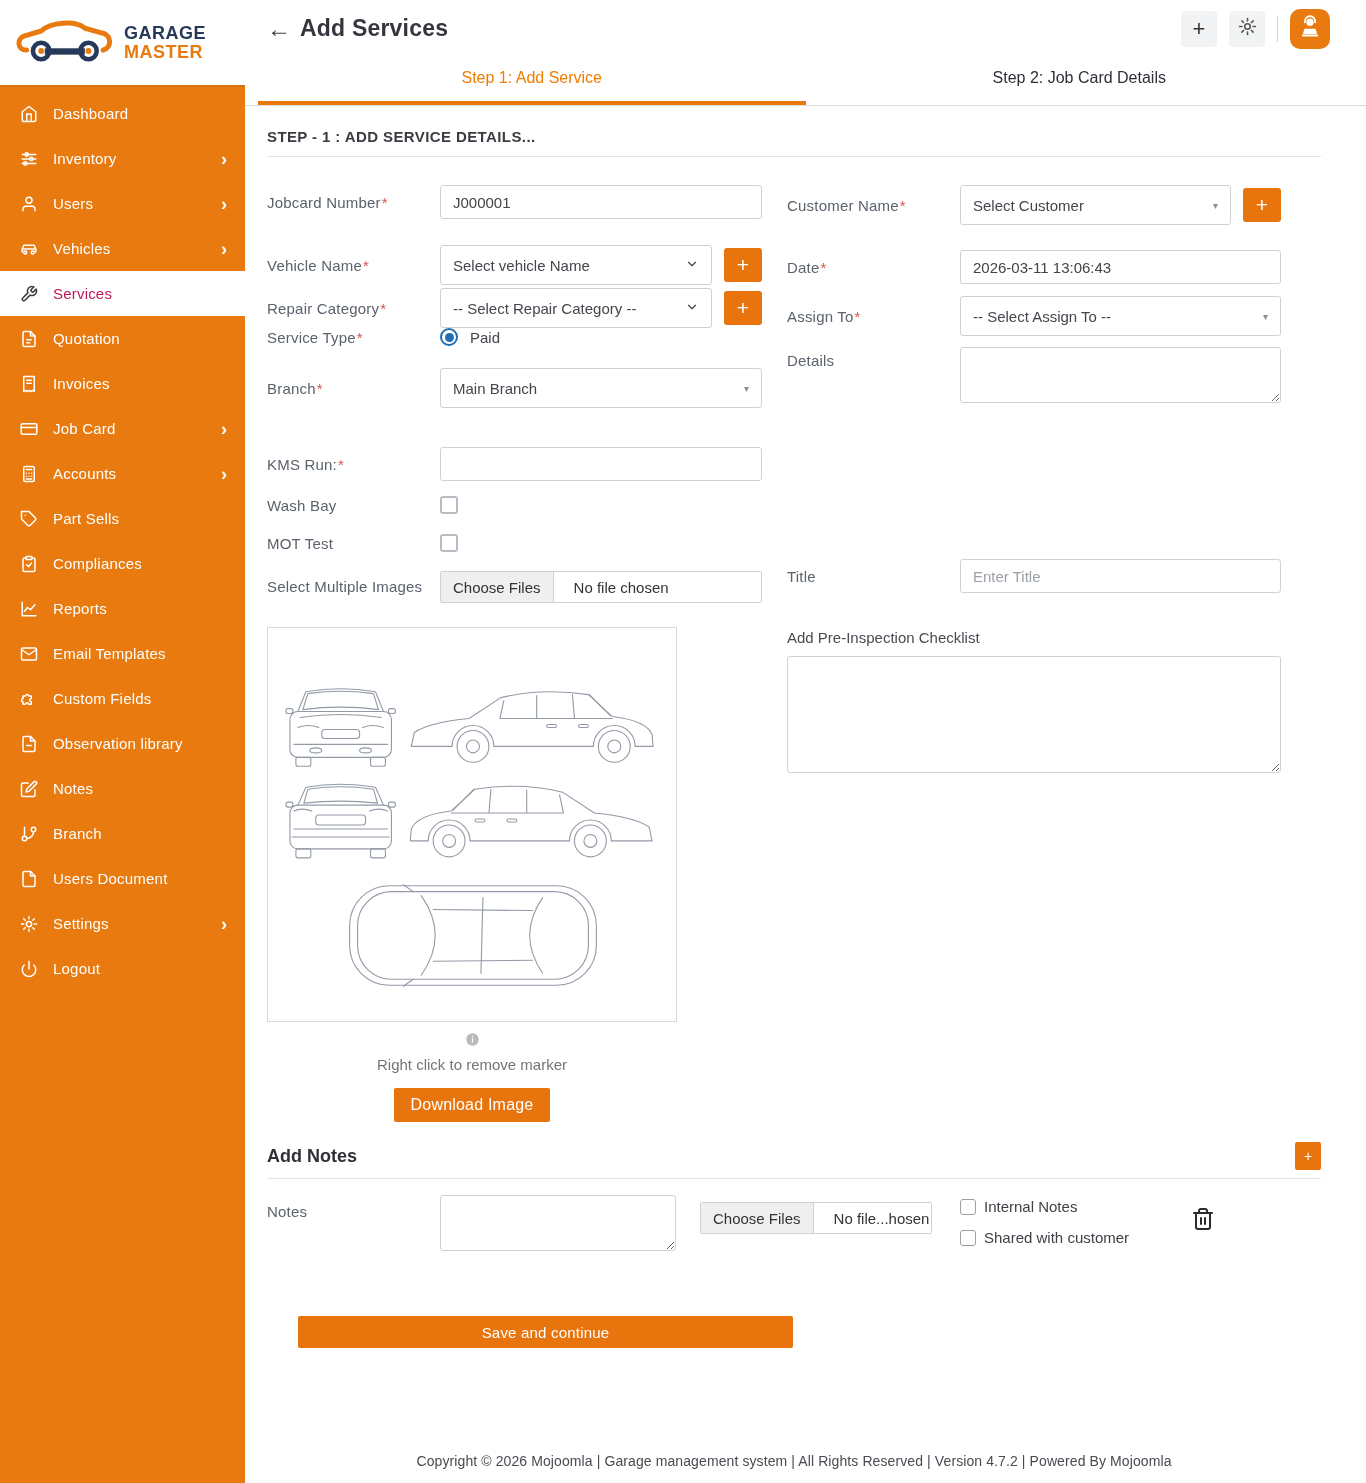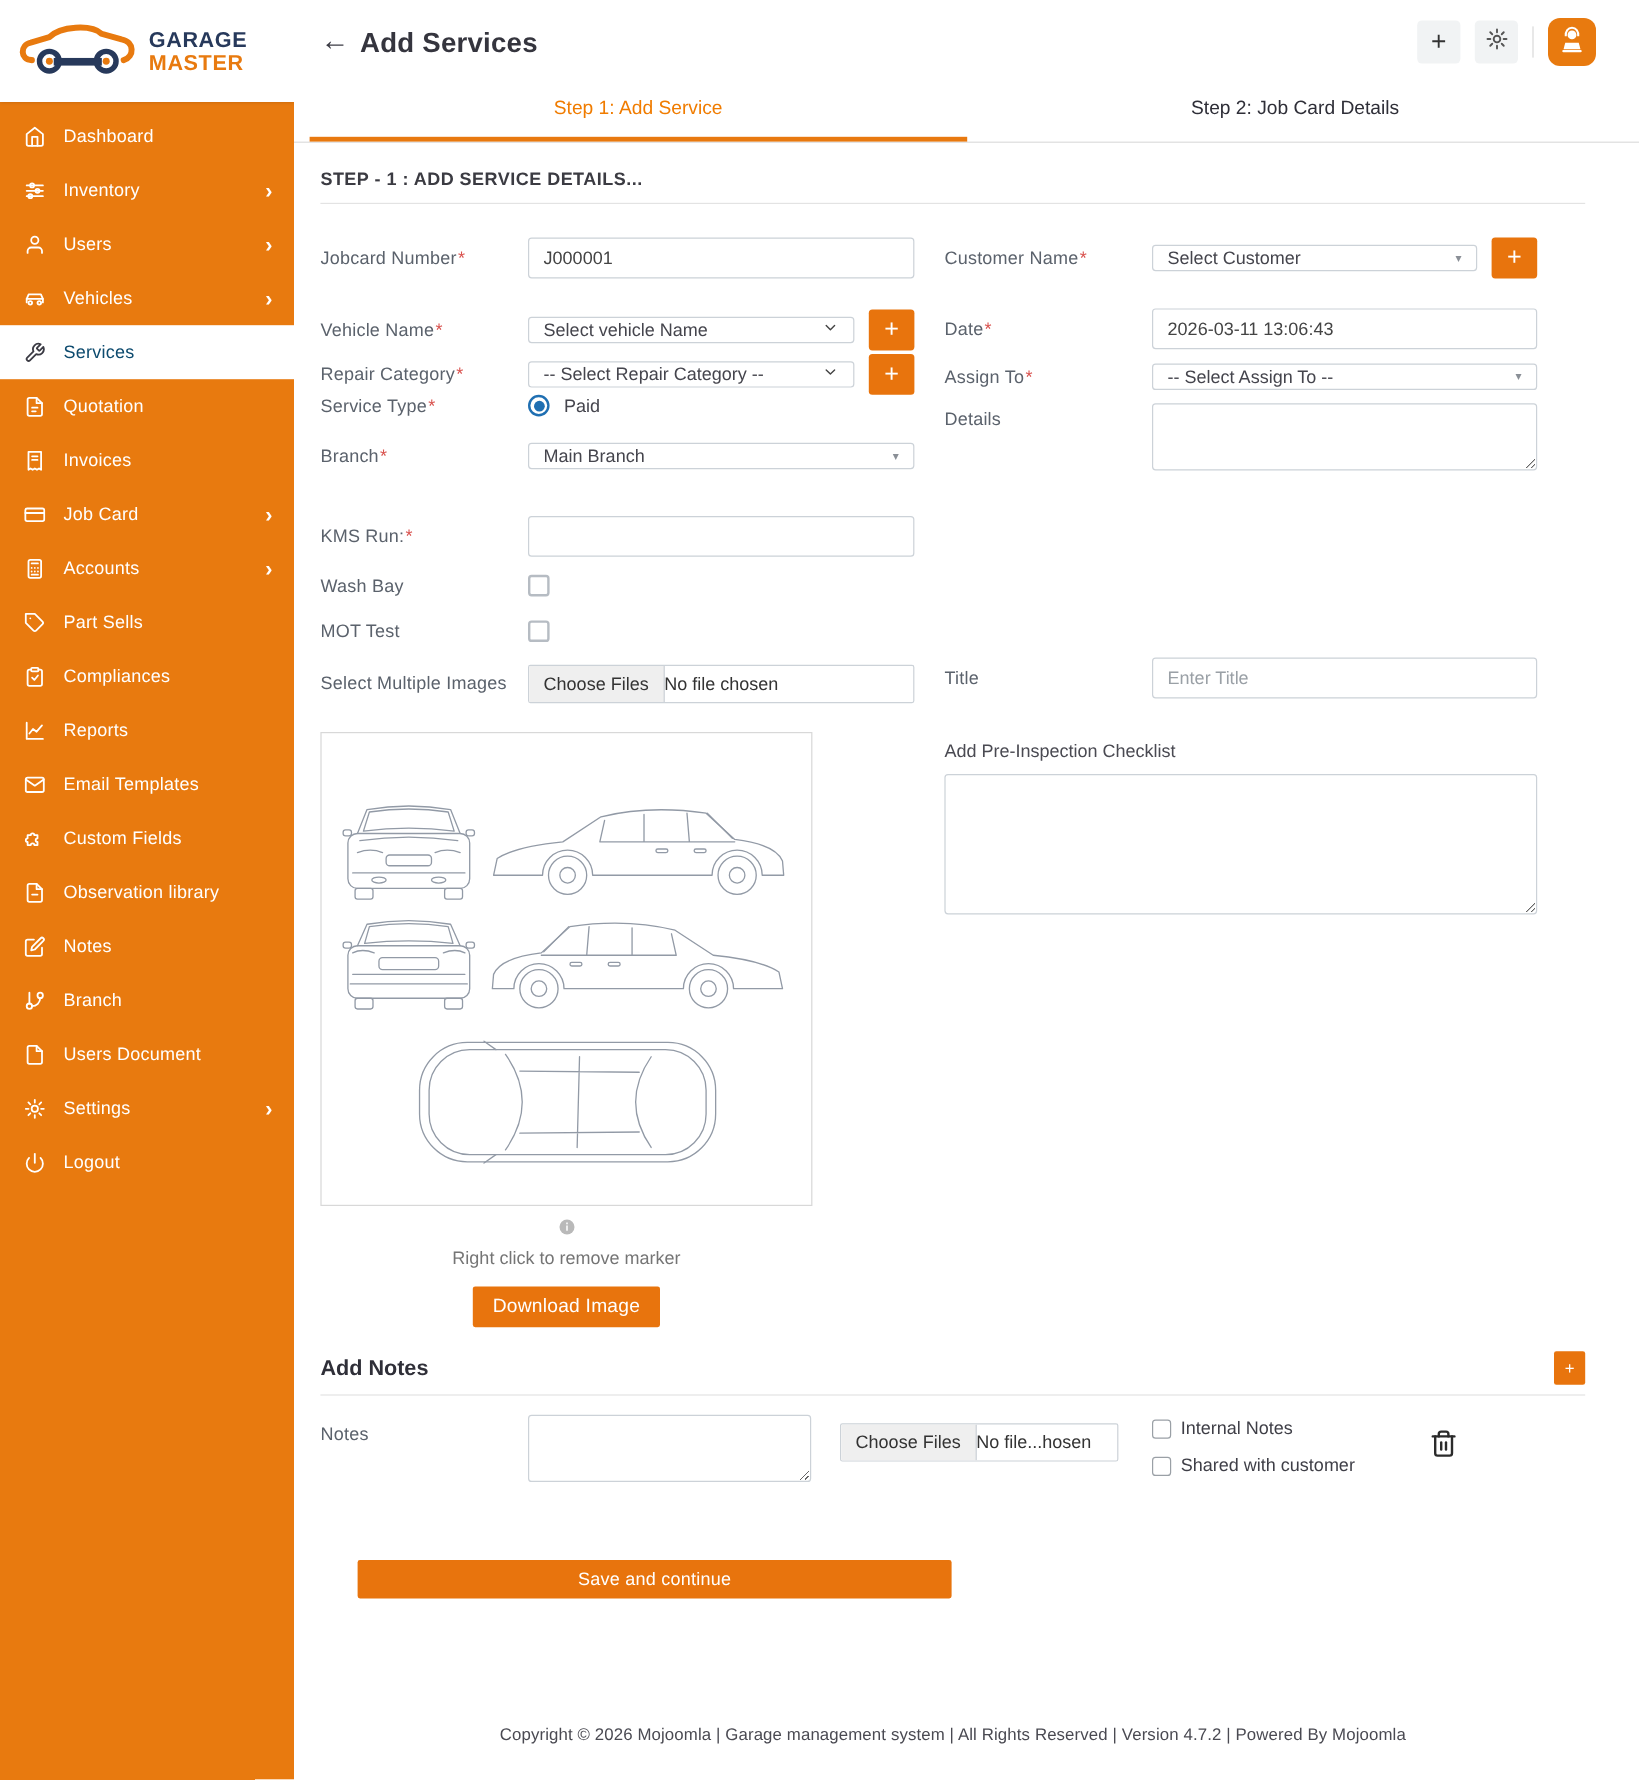--- a/index.html
+++ b/index.html
@@ -19,21 +19,21 @@
   .logo-text .l1 { color:#27395B; display:block; }
   .logo-text .l2 { color:#E87A0F; display:block; }
   .nav { padding-top:6px; }
   .nav-item { display:flex; align-items:center; height:45px; padding:0 18px 0 20px;
               color:#fff; cursor:pointer; }
   .nav-item .nicon { width:18px; height:18px; margin-right:15px; display:inline-flex; flex:0 0 18px; }
   .nav-item .nicon svg { width:18px; height:18px; stroke:#fff; fill:none;
               stroke-width:2; stroke-linecap:round; stroke-linejoin:round; }
   .nav-item .nlabel { flex:1; font-weight:500; letter-spacing:.2px; }
   .nav-item .chev { font-size:18px; color:#fff; font-weight:bold; line-height:1; }
-  .nav-item.active { background:#fff; color:#0c4a6e; }
+  .nav-item.active { background:#fff; color:#be185d; }
   .nav-item.active .nicon svg { stroke:#3b3b44; }
 
   
   .main { flex:1; display:flex; flex-direction:column; background:#fff; }
   .topbar { height:70px; display:flex; align-items:center; justify-content:space-between;
             padding:0 36px 0 22px; }
   .title-wrap { display:flex; align-items:center; gap:9px; }
   .back { font-size:24px; color:#3b3b44; cursor:pointer; line-height:1; }
   .page-title { font-size:23px; font-weight:bold; color:#35353e; letter-spacing:.2px; }
   .topbar-actions { display:flex; align-items:center; gap:12px; }
@@ -62,21 +62,21 @@
   .col.left { width:495px; }
   .col.right { width:494px; }
   .frow { display:flex; align-items:center; }
   .frow.top { align-items:flex-start; }
   .flabel { flex:0 0 173px; color:#5b626c; font-size:15px; letter-spacing:.2px; }
   .req { color:#d9534f; margin-left:1px; }
   .fctrl { flex:1; display:flex; align-items:center; }
   .tin { height:34px; width:100%; border:1px solid #ccd2d8; border-radius:3px;
          padding:0 12px; font-size:15px; color:#444; font-family:inherit; background:#fff; }
   .tin::placeholder, .ta::placeholder { color:#9aa0a6; }
-  .selectbox { height:22px; border:1px solid #ccd2d8; border-radius:3px; background:#fff;
+  .selectbox { height:40px; border:1px solid #ccd2d8; border-radius:3px; background:#fff;
          display:flex; align-items:center; justify-content:space-between; padding:0 12px;
          width:100%; color:#45454d; cursor:pointer; }
   .selectbox .tri { color:#8a8f96; font-size:10px; }
   .selectbox .chevdn svg { width:14px; height:14px; stroke:#444; fill:none; stroke-width:2;
          stroke-linecap:round; stroke-linejoin:round; }
   .plusbtn { width:38px; height:34px; margin-left:12px; background:#E8740D; color:#fff;
          border:none; border-radius:3px; font-size:21px; cursor:pointer; flex:0 0 38px;
          display:flex; align-items:center; justify-content:center; font-family:inherit; }
   .narrow { width:272px; flex:0 0 272px; }
   .radio { width:18px; height:18px; border:2px solid #1f6fb2; border-radius:50%;
@@ -84,21 +84,21 @@
   .radio .dot { width:9px; height:9px; border-radius:50%; background:#1f6fb2; }
   .radio-label { margin-left:12px; color:#45454d; }
   .checkbox { width:18px; height:18px; border:2px solid #b6bcc3; border-radius:3px; background:#fff;
          display:inline-block; cursor:pointer; }
   .ta { border:1px solid #ccd2d8; border-radius:3px; font-family:inherit; font-size:15px;
          color:#444; padding:6px 10px; resize:both; }
   .filebox { height:32px; border:1px solid #ccd2d8; border-radius:2px; display:flex;
          align-items:center; background:#fff; overflow:hidden; width:100%; cursor:pointer; }
   .filebox .fbtn { background:#efefef; border-right:1px solid #ccd2d8; height:100%;
          display:flex; align-items:center; padding:0 12px; color:#333; white-space:nowrap; }
-  .filebox .fstat { padding:0 0; color:#333; white-space:nowrap; overflow:hidden; }
+  .filebox .fstat { padding:0 20px; color:#333; white-space:nowrap; overflow:hidden; }
 
   .diagram { width:410px; height:395px; border:1px solid #d8d8d8; background:#fff; }
   .diagram svg { width:408px; height:393px; }
   .hint { display:flex; align-items:center; justify-content:center; gap:6px; width:410px;
          color:#757575; font-size:15px;flex-direction:column; }
   .hint svg { width:15px; height:15px; }
   .dl-wrap { width:410px; display:flex; justify-content:center; }
   .dl-btn { background:#E8740D; color:#fff; border:none; border-radius:2px; height:34px;
          padding:0 17px; font-size:16px; font-family:inherit; cursor:pointer; letter-spacing:.2px; }
 

